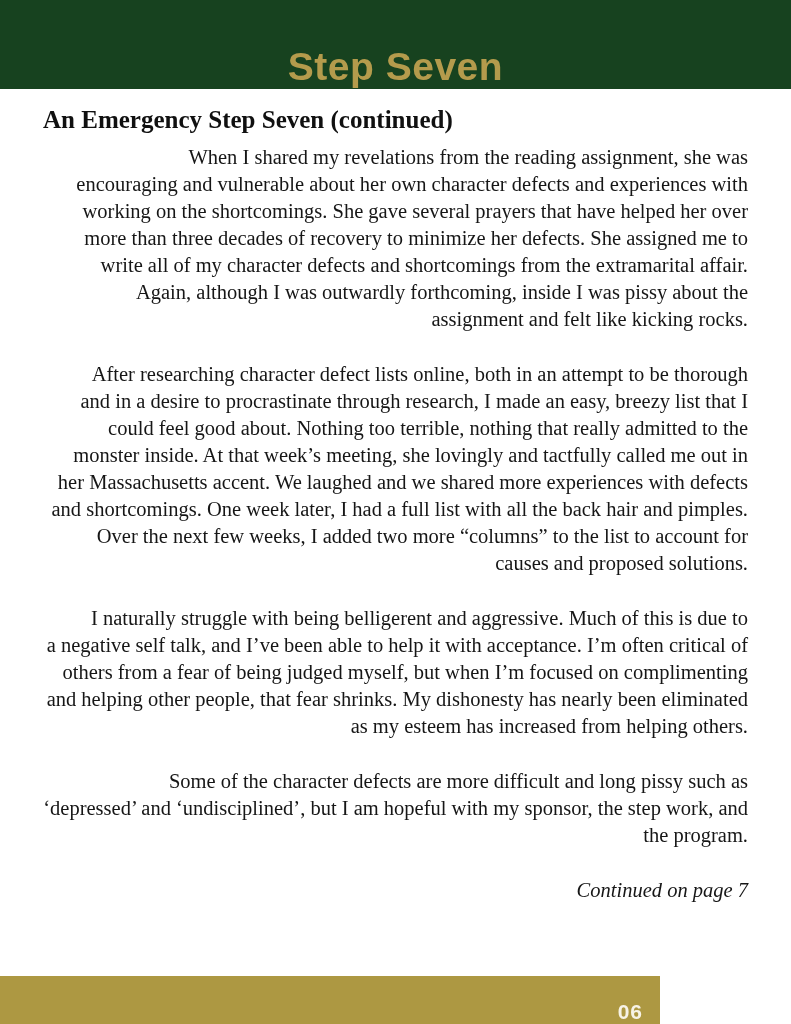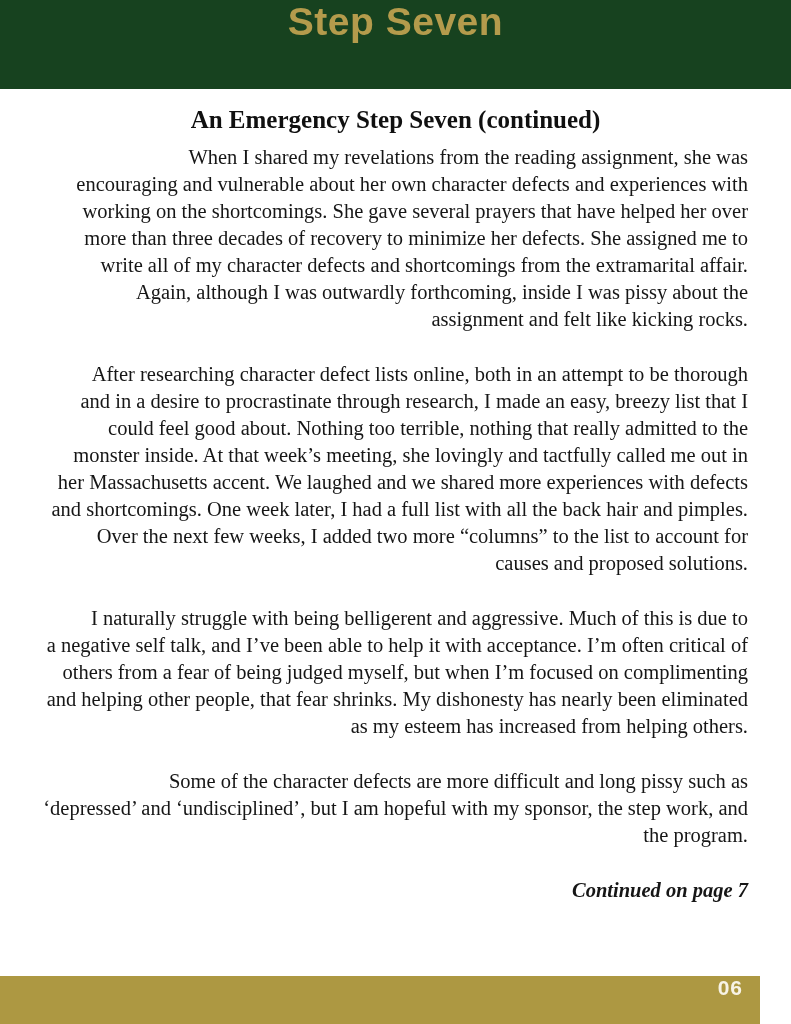--- a/index.html
+++ b/index.html
@@ -14,59 +14,57 @@
     width:791px;height:1024px;
     position:relative;
     font-family:"Liberation Serif","DejaVu Serif",serif;
     color:var(--ink);
     overflow:hidden;
   }
   .page{width:791px;height:1024px;position:relative;background:#ffffff;}
   .header{
     height:89px;
     background:var(--green);
-    display:flex;align-items:flex-start;justify-content:center;
+    display:flex;align-items:flex-end;justify-content:center;
   }
   .header-title{
     font-family:"Liberation Sans","DejaVu Sans",sans-serif;
     font-weight:bold;
     font-size:39px;
     color:var(--gold);
     letter-spacing:0.5px;
   }
   .content{
     padding:17px 43px 0 43px;
   }
   .article-heading{
     font-size:25px;
     font-weight:bold;
     margin:0 0 10px 0;
     color:#101010;
-    text-align:center;
   }
   .article p{
     font-size:20.5px;
     line-height:27px;
     margin:0 0 28px 0;
     text-indent:48px;
     text-align:right;
   }
   .continued-note{
     font-style:italic;
     font-size:20.5px;
     margin-top:36px;
     text-indent:0;
-    font-weight:bold;
   }
   .footer{
     position:absolute;
     left:0;bottom:0;
-    width:760px;height:48px;
+    width:660px;height:48px;
     background:var(--footer-gold);
-    display:flex;align-items:flex-start;justify-content:flex-end;
+    display:flex;align-items:flex-end;justify-content:flex-end;
     box-sizing:border-box;
     padding-right:17px;
   }
   .page-number{
     font-family:"Liberation Sans","DejaVu Sans",sans-serif;
     font-weight:bold;
     font-size:21px;
     color:var(--page-num);
     letter-spacing:1px;
   }

